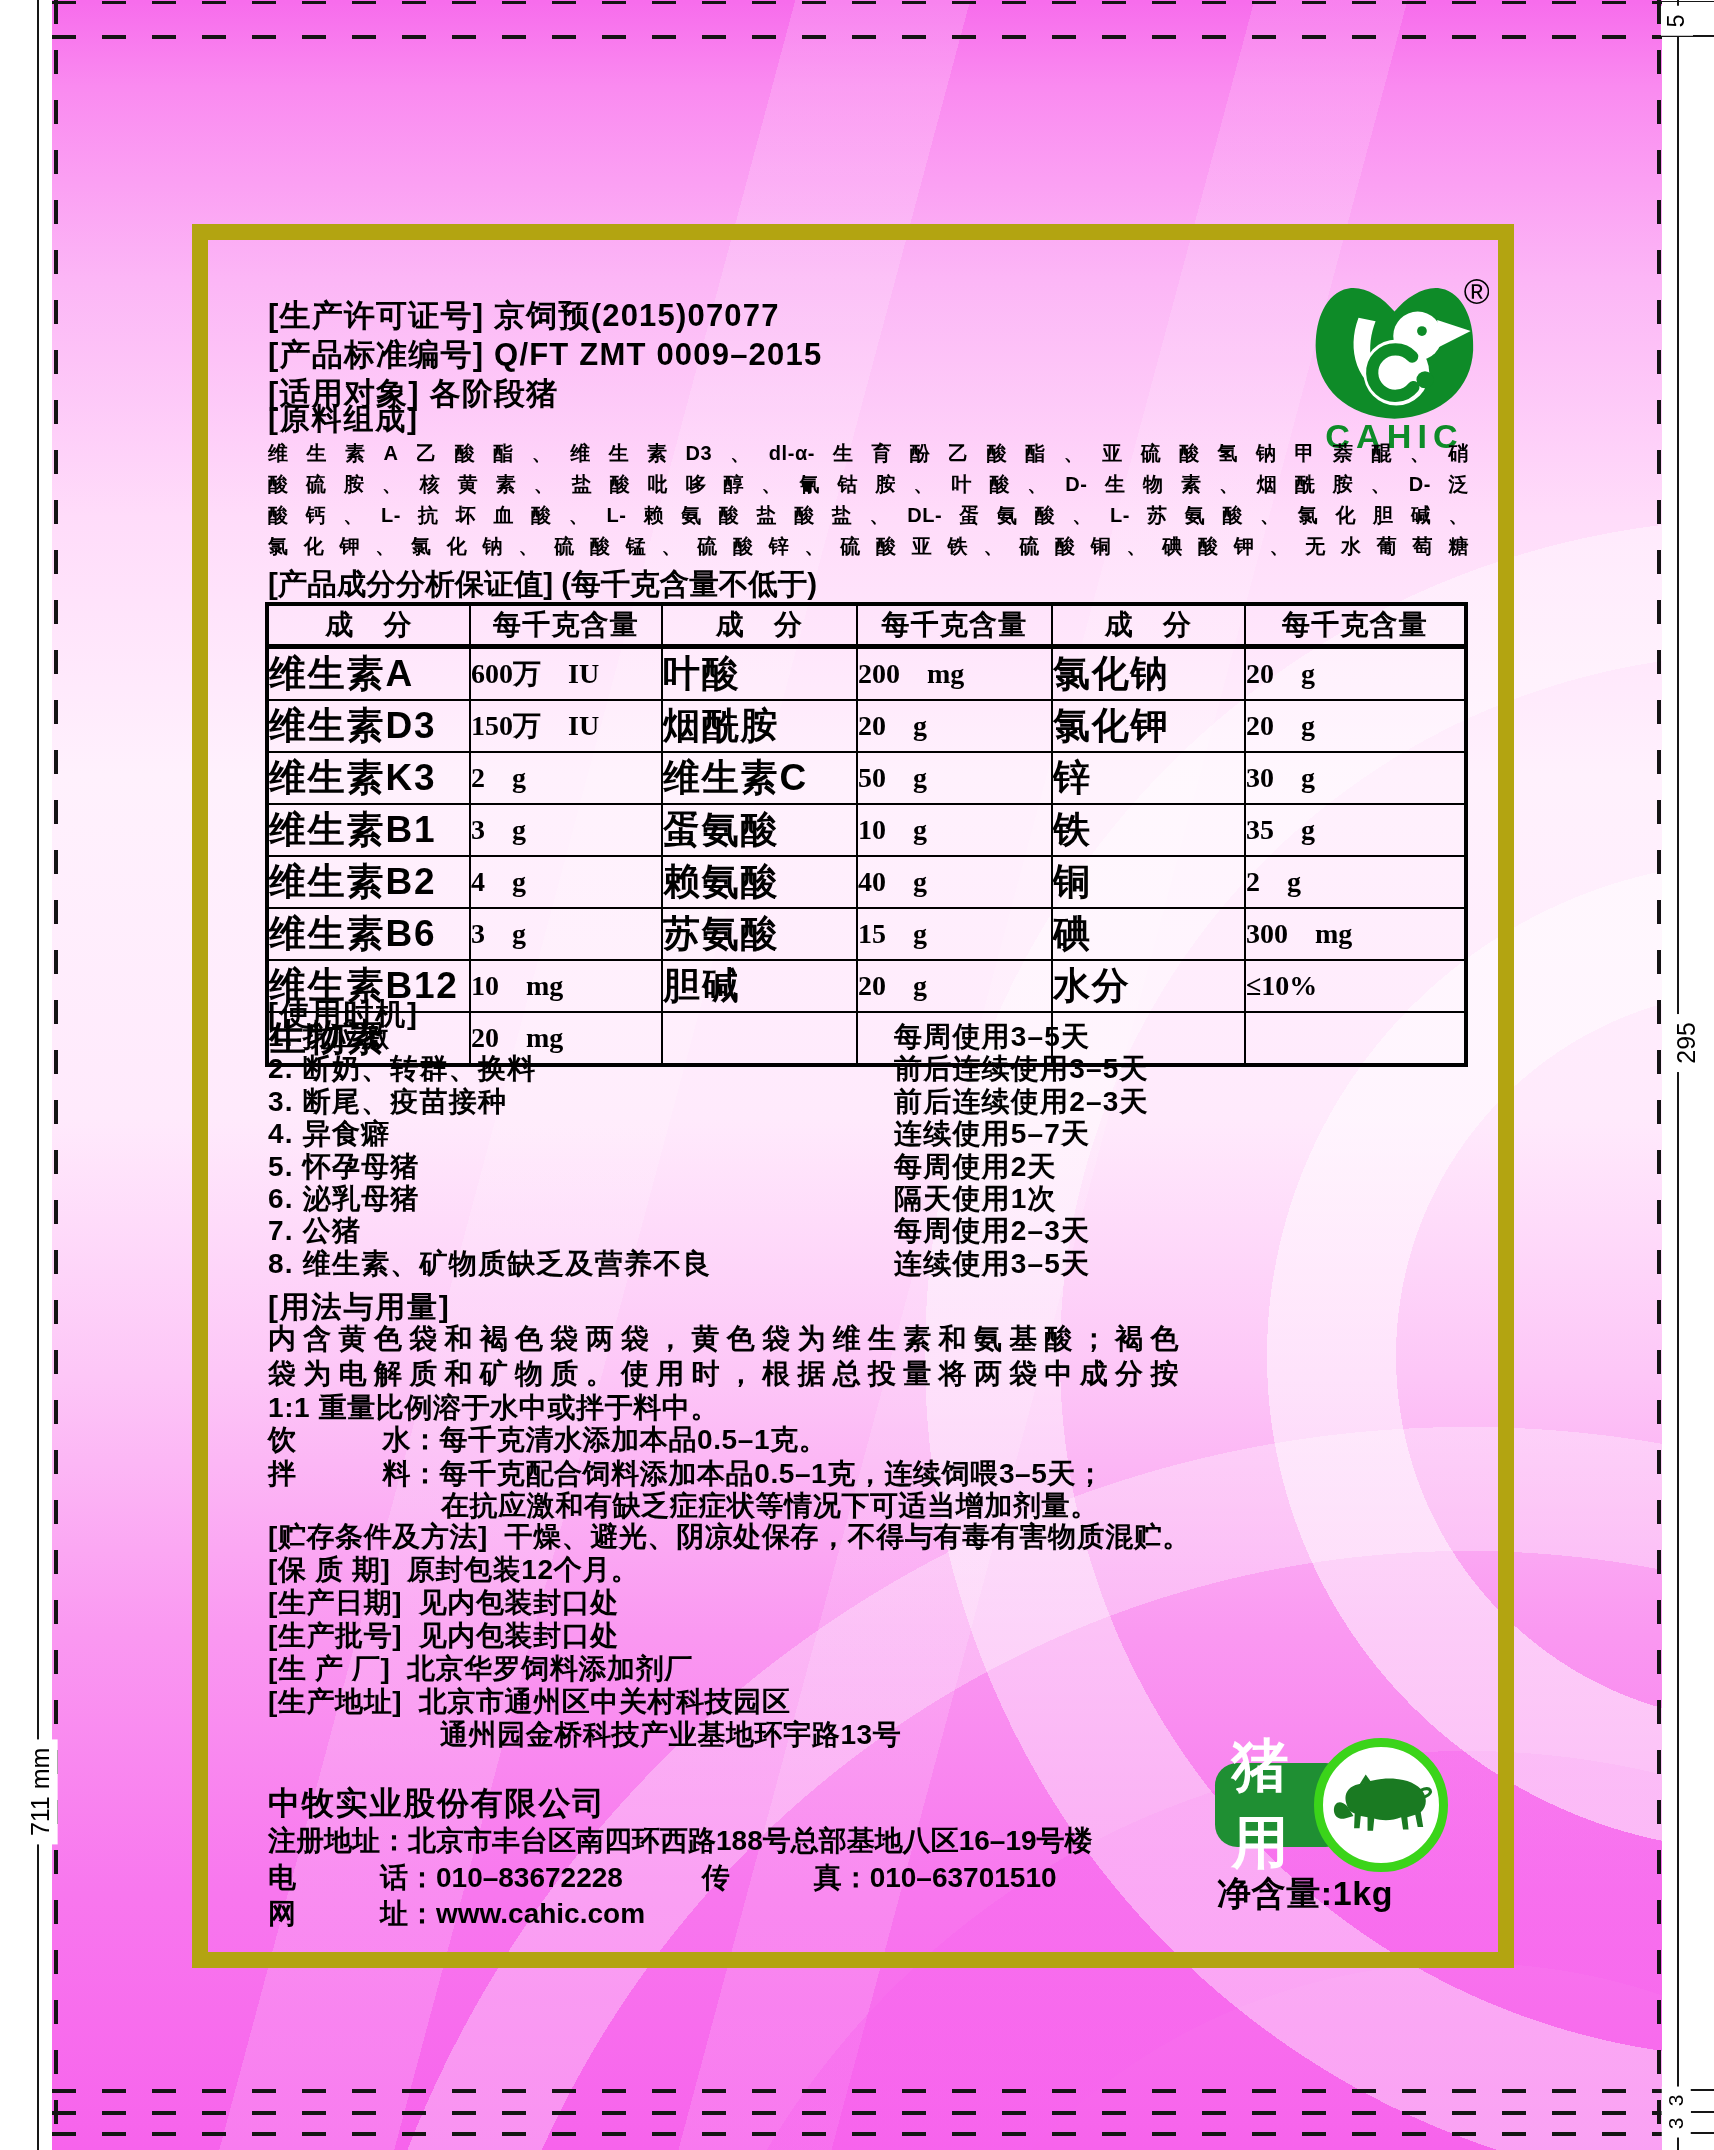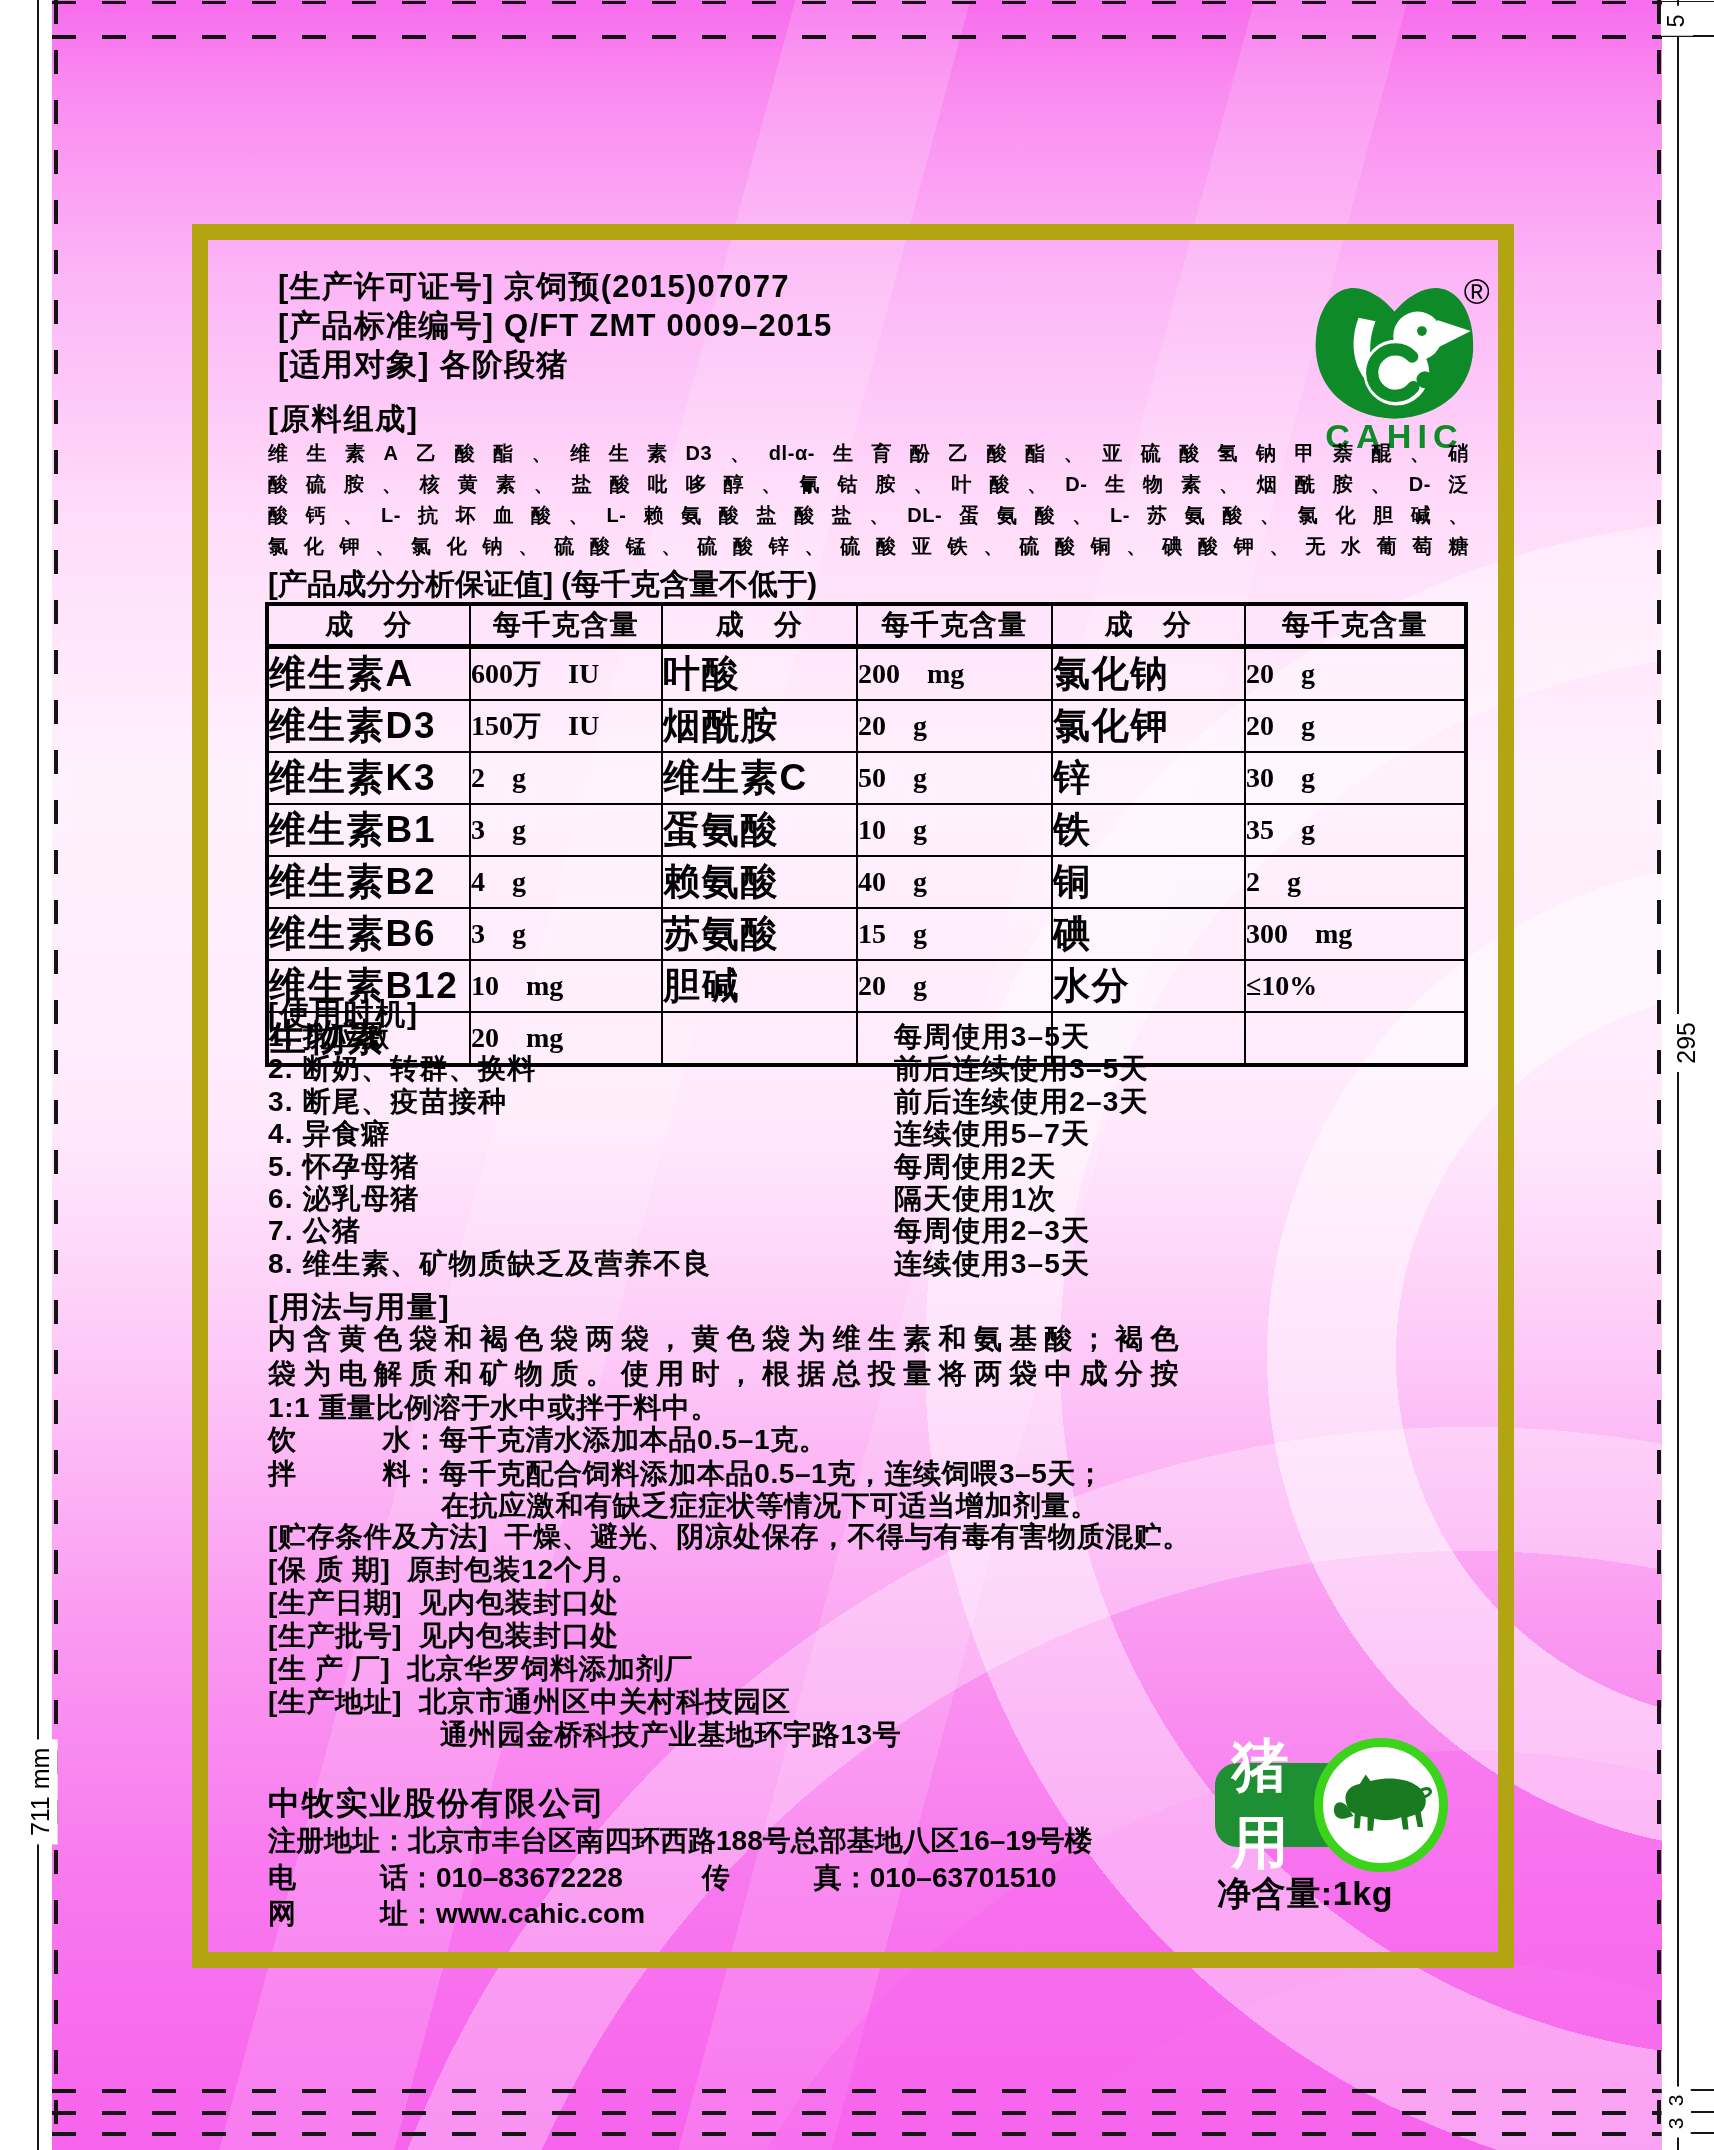--- a/index.html
+++ b/index.html
@@ -86,21 +86,21 @@
   <div class="abs tick" style="left:1657px;top:2132px;width:58px;"></div>
 
   <div class="abs dimlabel" style="left:1662px;top:4.7px;">5</div>
   <div class="abs dimlabel" style="left:1658px;top:1026px;font-size:25px;">295</div>
   <div class="abs dimlabel" style="left:1662px;top:2086px;font-size:21px;">3</div>
   <div class="abs dimlabel" style="left:1662px;top:2109px;font-size:21px;">3</div>
   <div class="abs dimlabel" style="left:-11.8px;top:1775px;font-size:25px;">711 mm</div>
 
   <div class="abs gold-frame"></div>
 
-  <div class="abs" style="left:268px;top:267px;margin-left:10px;">
+  <div class="abs" style="left:268px;top:296px;">
     <div class="hdr-line">
       <span class="lbl">[生产许可证号]</span>
       <span class="val">京饲预(2015)07077</span>
     </div>
     <div class="hdr-line">
       <span class="lbl">[产品标准编号]</span>
       <span class="val">Q/FT ZMT 0009–2015</span>
     </div>
     <div class="hdr-line">
       <span class="lbl">[适用对象]</span>

